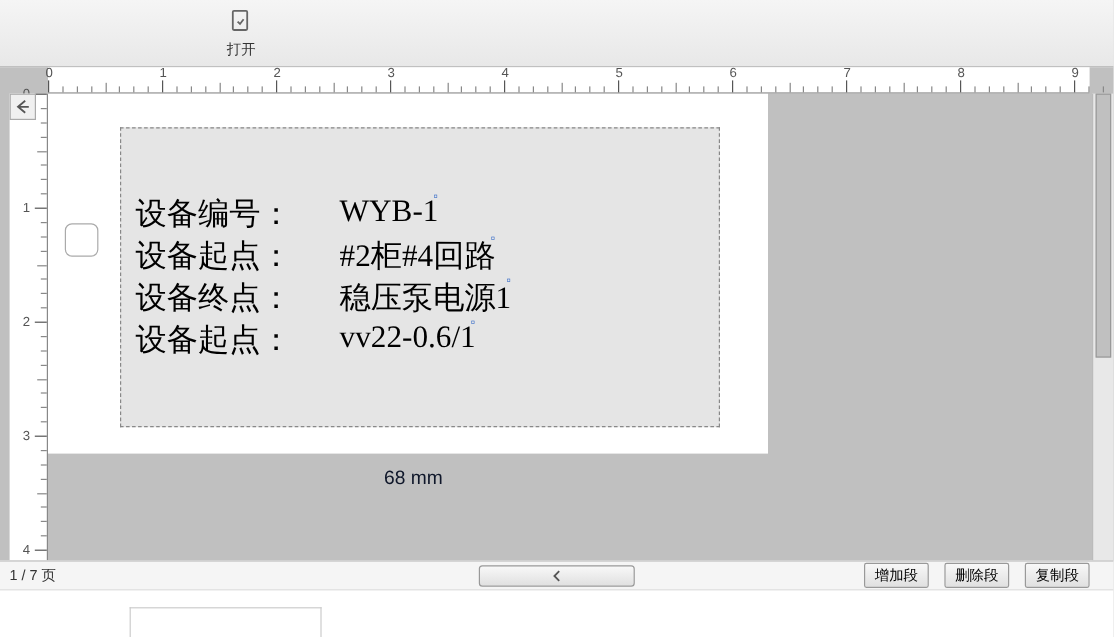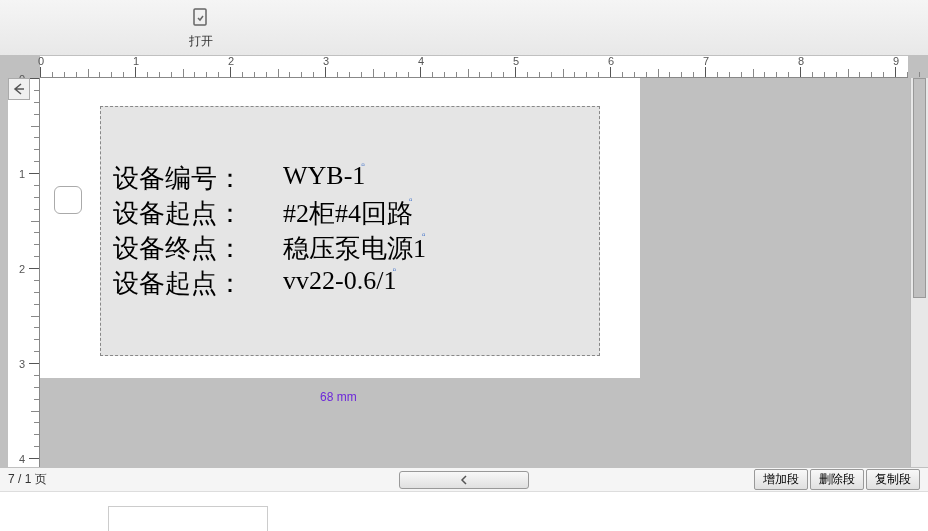--- a/index.html
+++ b/index.html
@@ -175,22 +175,22 @@
   right: -4px;
   width: 8px;
   height: 8px;
   font-size: 10px;
   color: #1050c0;
 }
 .dim-label {
   position: absolute;
   top: 312px;
   left: 280px;
-  font-size: 12px;
-  color: #6d28d9;
+  font-size: 16px;
+  color: #0f172a;
 }
 .vscroll {
   position: absolute;
   top: 22px;
   right: 0;
   width: 18px;
   bottom: 0;
   background: #e8e8e8;
   border-left: 1px solid #bbb;
 }
@@ -227,23 +227,23 @@
   height: 18px;
   background: linear-gradient(#f8f8f8, #e0e0e0);
   border: 1px solid #999;
   border-radius: 3px;
   display: flex;
   align-items: center;
   justify-content: center;
 }
 .section-btns {
   position: absolute;
-  right: 8px;
-  display: flex;
-  gap: 2px;
+  right: 20px;
+  display: flex;
+  gap: 13px;
   margin-left: 32px;
 }
 .section-btns button {
   font-size: 12px;
   padding: 1px 8px;
   background: linear-gradient(#f8f8f8, #e0e0e0);
   border: 1px solid #999;
   border-radius: 2px;
   cursor: pointer;
 }
@@ -460,21 +460,21 @@
         </div>
     </div>
     <div class="dim-label">68 mm</div>
   </div>
   <div class="vscroll">
     <div class="thumb"></div>
   </div>
 </div>
 
 <div class="bottom-bar">
-  <span class="page-indicator">7 / 1 页</span>
+  <span class="page-indicator">1 / 7 页</span>
   <div class="expand-btn">
     <svg width="12" height="8" viewBox="0 0 12 8" fill="none" stroke="#555" stroke-width="1.5" style="transform:rotate(90deg)">
         <path d="M2 2 l4 4 l4 -4"></path>
       </svg>
   </div>
   <div class="section-btns">
     <button>增加段</button>
     <button>删除段</button>
     <button>复制段</button>
   </div>

